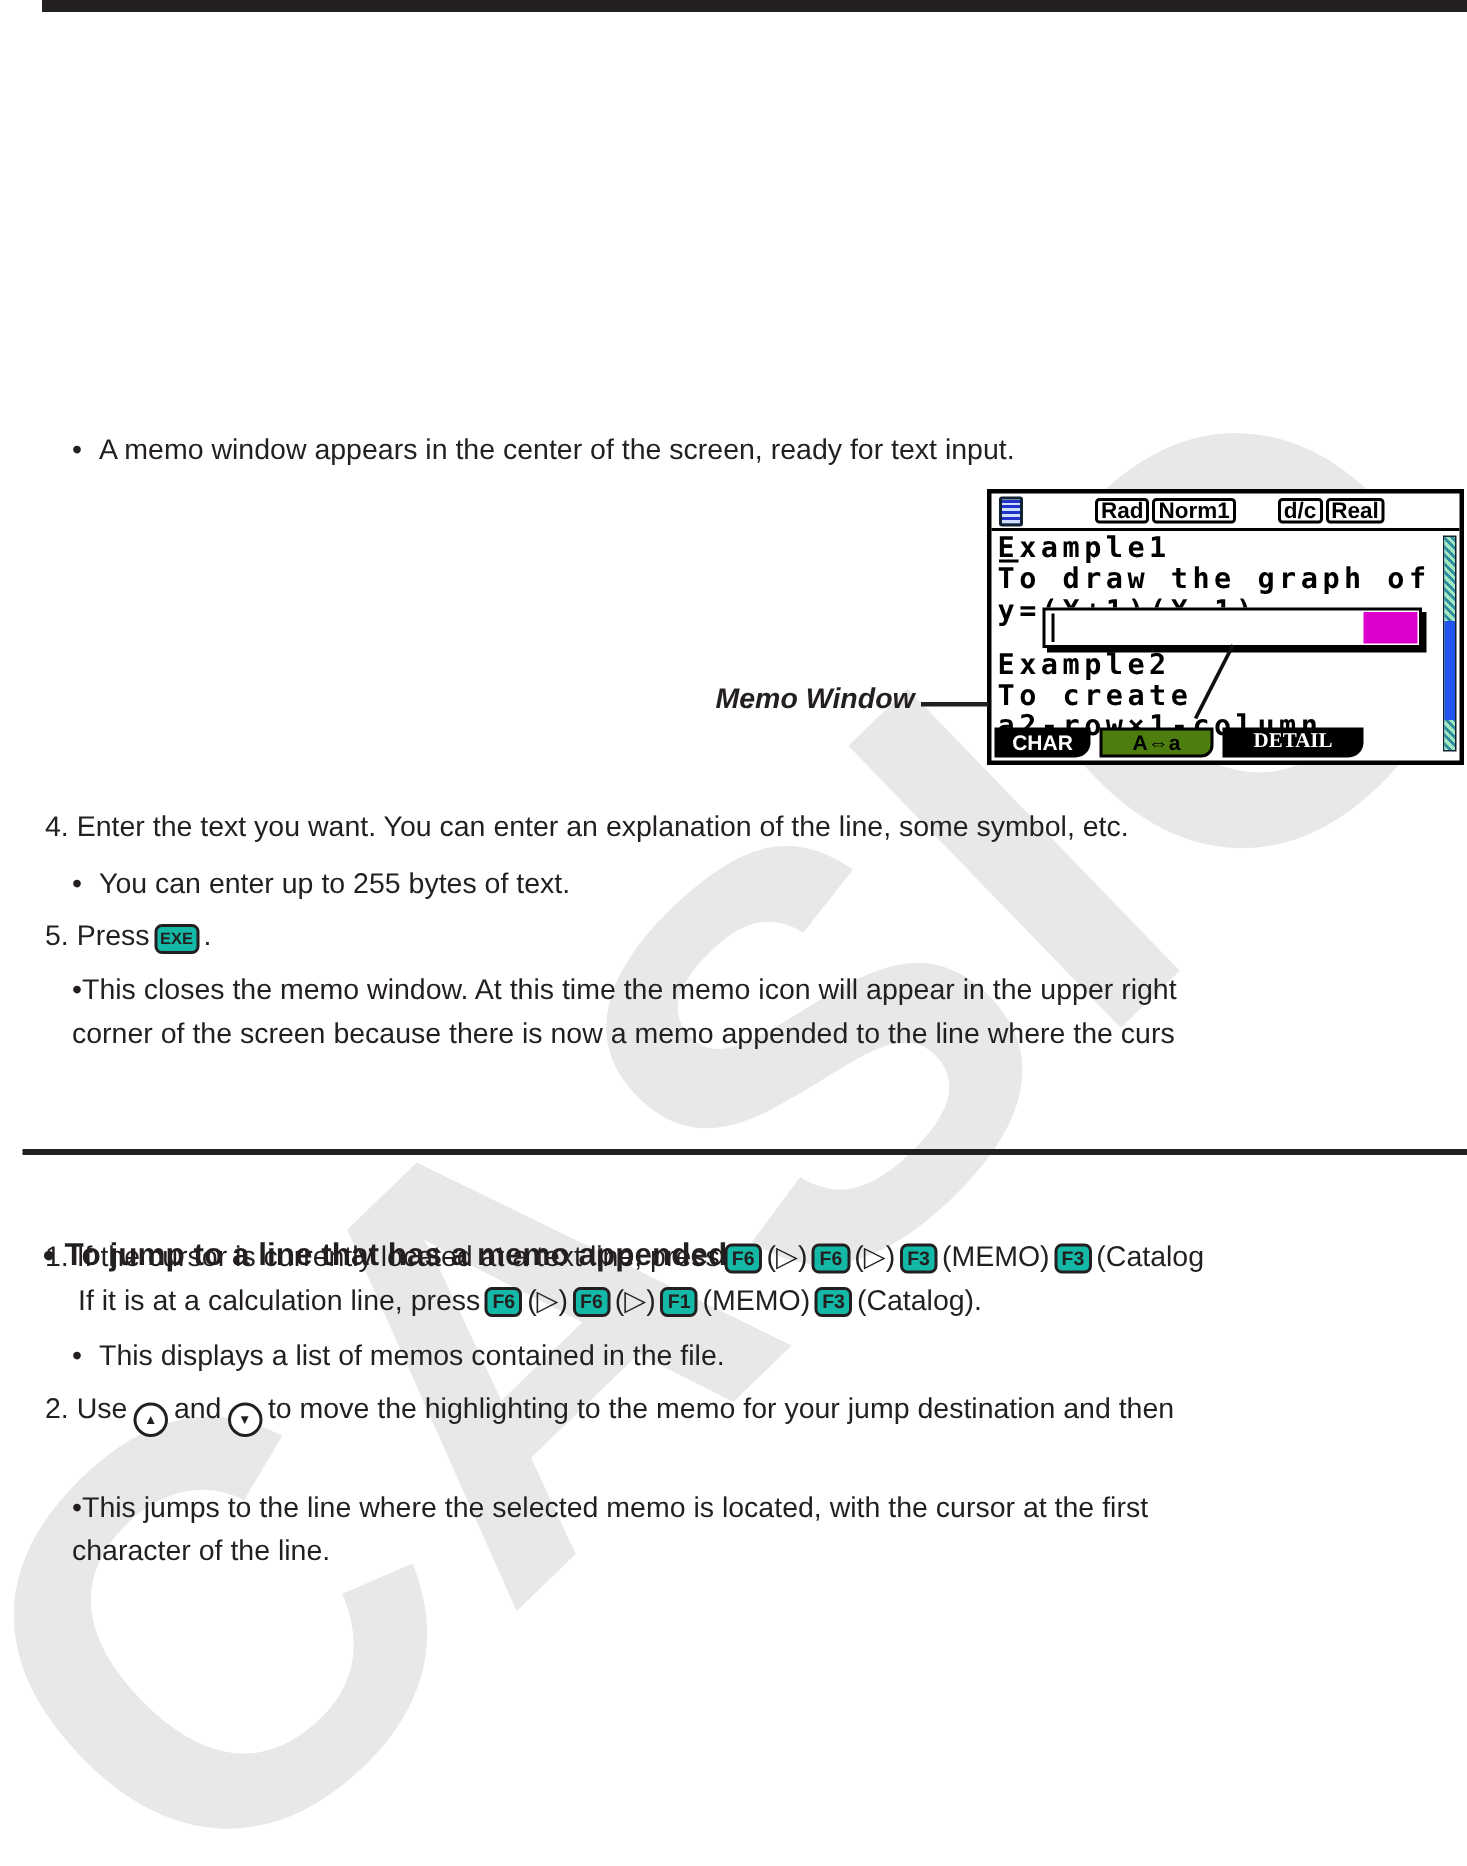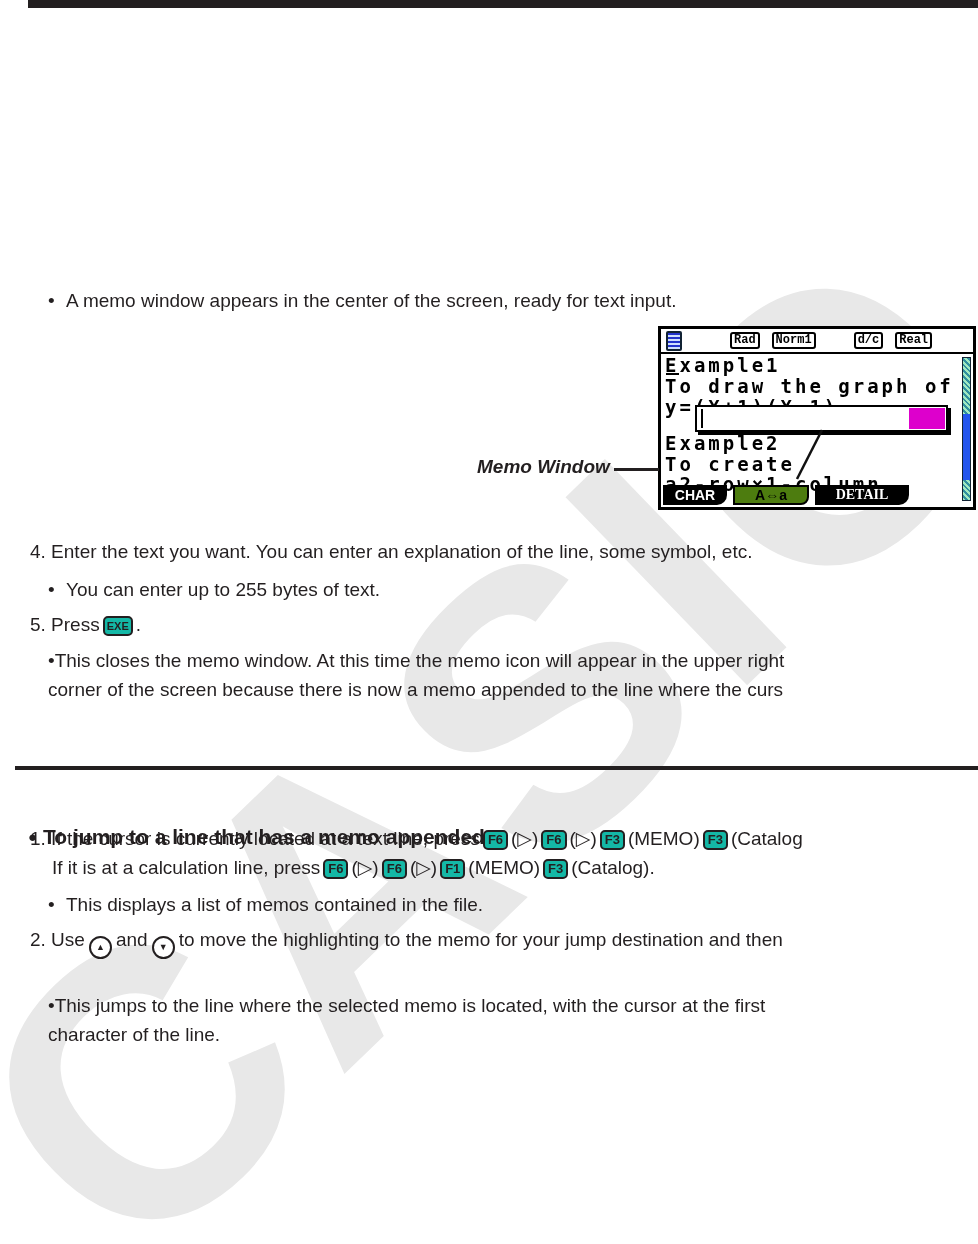--- a/index.html
+++ b/index.html
@@ -50,22 +50,22 @@
     position:absolute;left:0;top:0;right:0;height:23px;
     border-bottom:2px solid #000;display:flex;align-items:center;
   }
   .memo-file-icon{
     width:12px;height:16px;margin-left:5px;border:2px solid #123;
     border-radius:2px;
     background:repeating-linear-gradient(180deg,#2233cc 0 2px,#cfe0ff 2px 4px);
   }
   .badge{
     border:2px solid #000;border-radius:3px;background:#fff;color:#000;
-    font-family:Liberation Mono, monospace;font-size:12px;font-weight:bold;
-    line-height:13px;padding:0 2px;margin-right:12px;
+    font-family:Liberation Sans, sans-serif;font-size:15px;font-weight:bold;
+    line-height:13px;padding:0 2px;margin-right:2px;
   }
   .badge.b1{margin-left:48px;}
   .badge.b3{margin-left:26px;}
   .calc-line{position:absolute;left:4px;font-size:19px;letter-spacing:3px;color:#000;white-space:nowrap;}
   .cursor-underline{position:absolute;left:5px;top:44px;width:13px;height:2px;background:#000;}
   .memo-box{
     position:absolute;left:34px;top:76px;width:253px;height:27px;
     background:#fff;border:2px solid #000;box-shadow:3px 3px 0 #000;box-sizing:border-box;
   }
   .memo-cursor{position:absolute;left:4px;top:2px;bottom:2px;width:2px;background:#000;}

